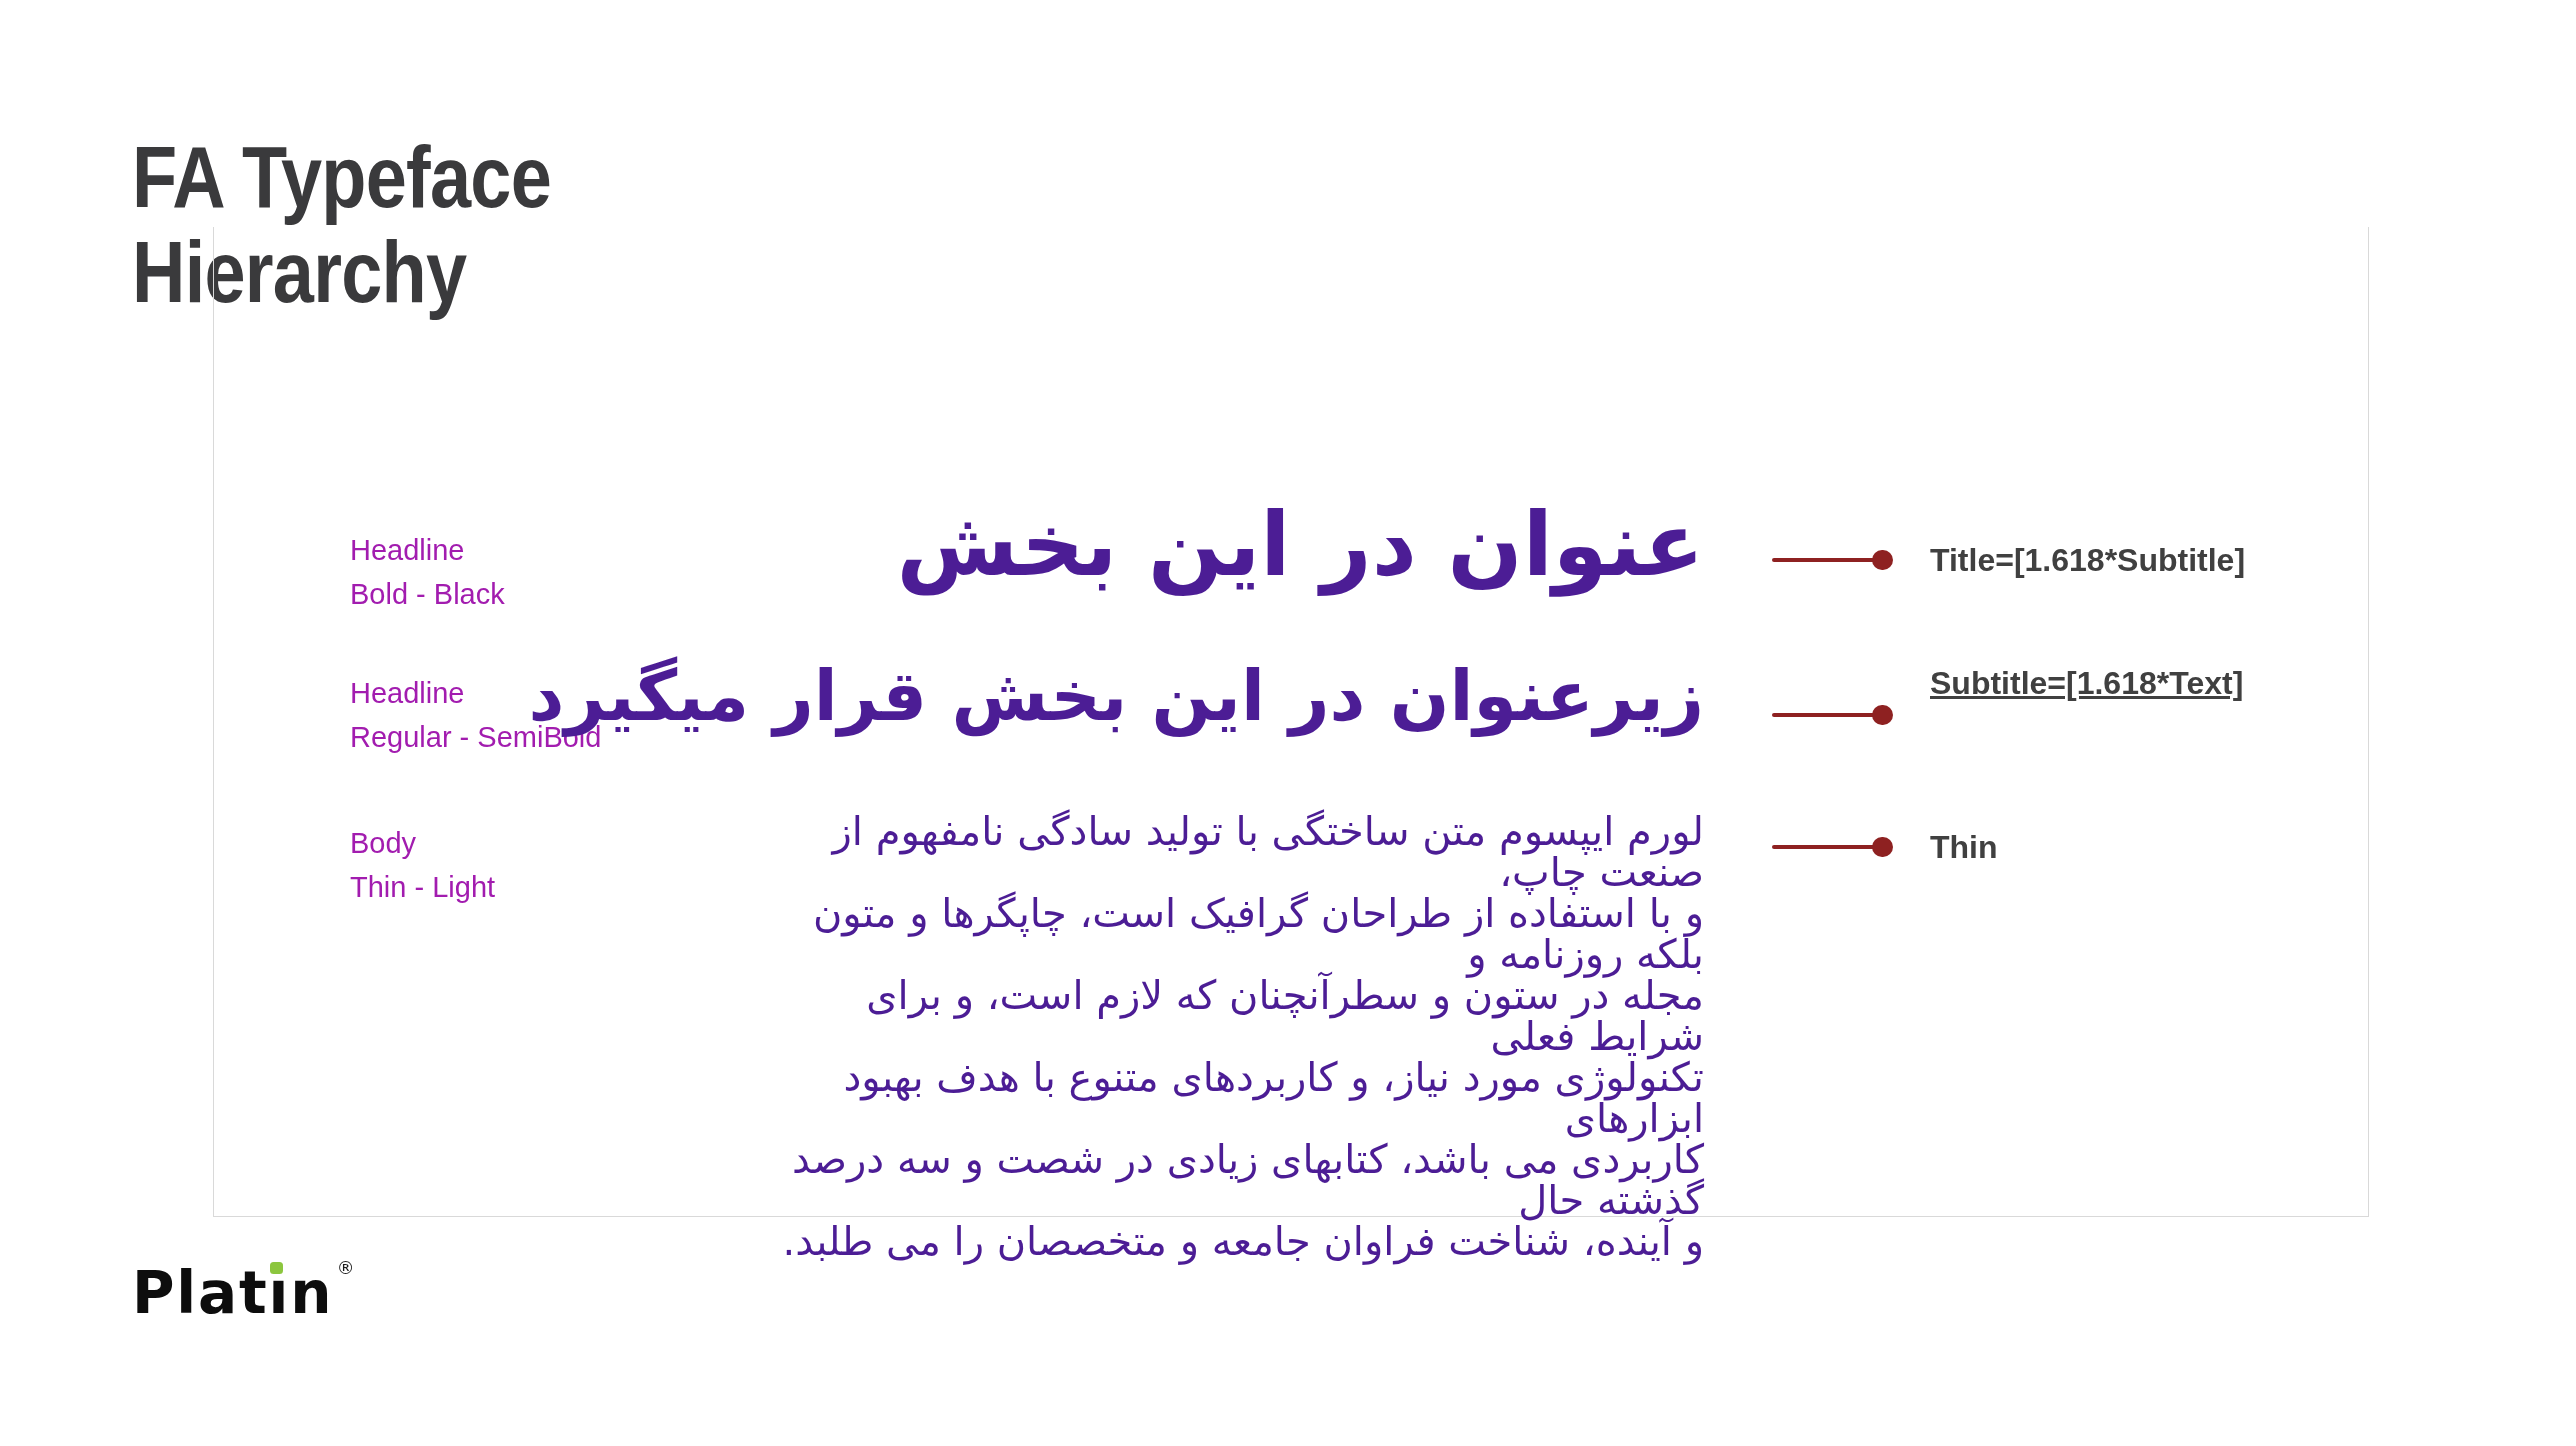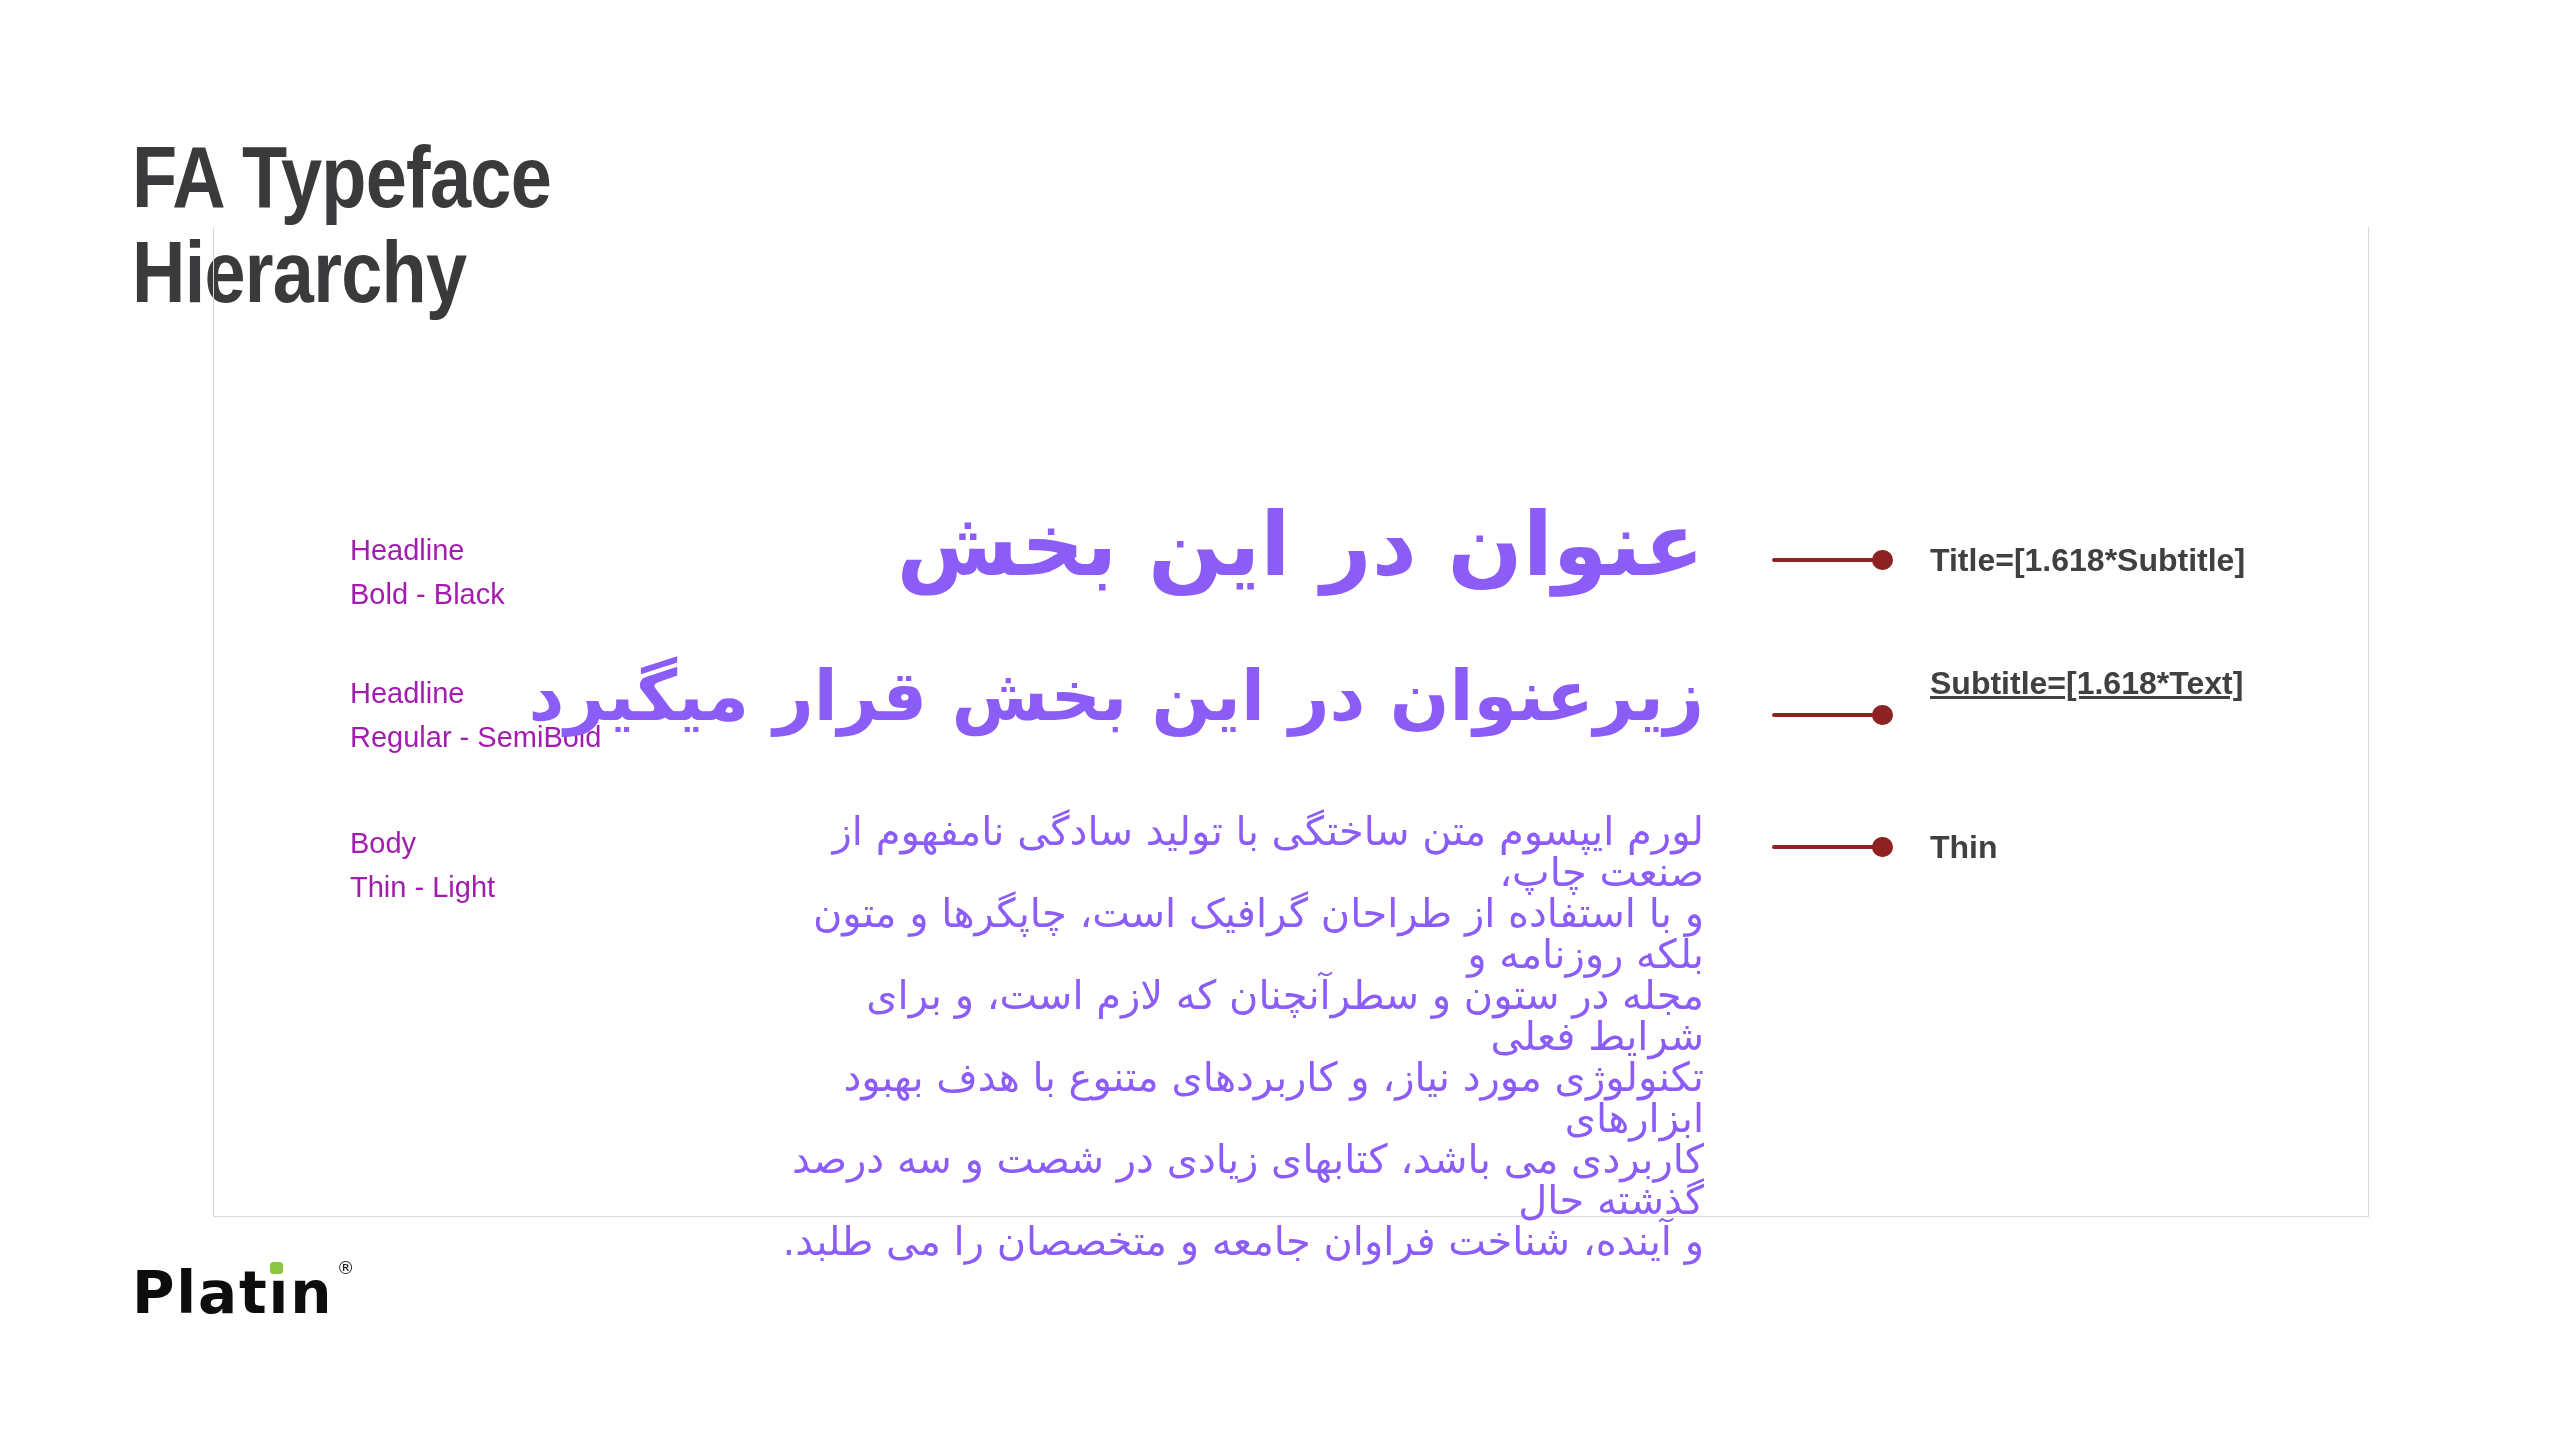--- a/index.html
+++ b/index.html
@@ -50,21 +50,21 @@
     white-space: pre-line;
   }
   .style-label.row1 { top: 528px; }
   .style-label.row2 { top: 671px; }
   .style-label.row3 { top: 821px; }
 
   
   .fa-sample {
     position: absolute;
     right: 872px;
-    color: #8b5cf6;
+    color: #4c1d95;
     direction: rtl;
     text-align: right;
     font-family: "DejaVu Sans", "Liberation Sans", sans-serif;
   }
   .fa-title {
     top: 481px;
     font-size: 88px;
     font-weight: 800;
     line-height: 128px;
     white-space: nowrap;

